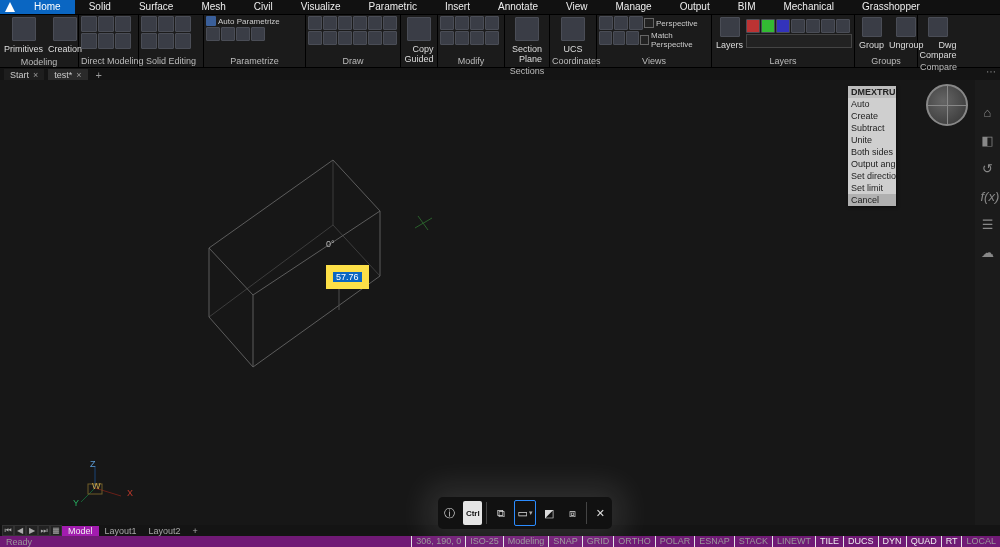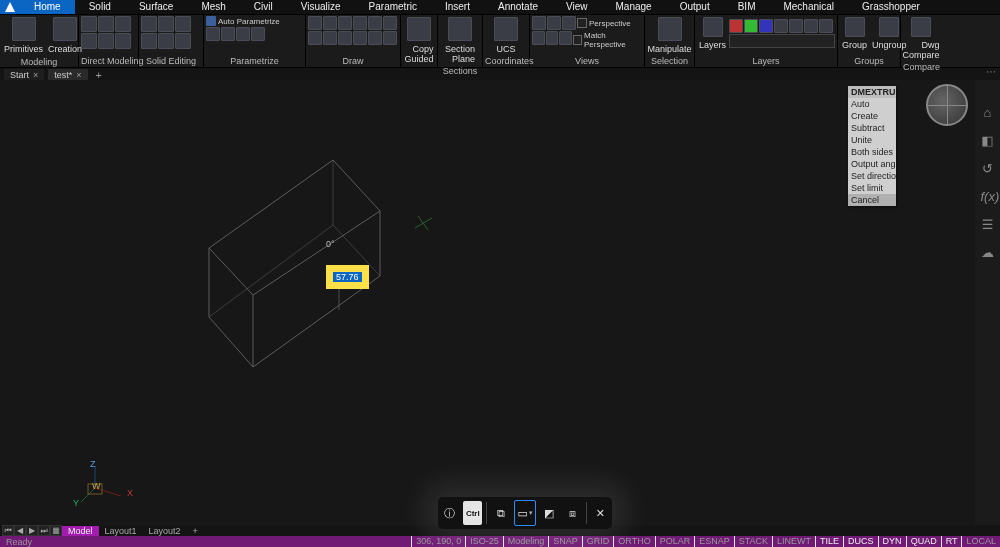--- a/index.html
+++ b/index.html
@@ -156,20 +156,35 @@
       </div>
     <div class="lbl">Draw</div>
   </div>
   <div class="panel" style="width:32px">
     <div class="bigbtn">
         <div class="ico"></div>
         <div class="txt" style="white-space:pre">Copy
 Guided</div>
       </div>
   </div>
+  <div class="panel" style="width:62px">
+    <div class="row">
+        <div class="ico sm"></div>
+        <div class="ico sm"></div>
+        <div class="ico sm"></div>
+        <div class="ico sm"></div>
+      </div>
+    <div class="row">
+        <div class="ico sm"></div>
+        <div class="ico sm"></div>
+        <div class="ico sm"></div>
+        <div class="ico sm"></div>
+      </div>
+    <div class="lbl">Modify</div>
+  </div>
   <div class="panel" style="width:40px">
     <div class="bigbtn">
         <div class="ico"></div>
         <div class="txt" style="white-space:pre">Section
 Plane</div>
       </div>
     <div class="lbl">Sections</div>
   </div>
   <div class="panel" style="width:42px">
     <div class="bigbtn">
@@ -185,27 +200,20 @@
         <div class="ico sm"></div>
         <div class="chk">Perspective</div>
       </div>
     <div class="row">
         <div class="ico sm"></div>
         <div class="ico sm"></div>
         <div class="ico sm"></div>
         <div class="chk">Match Perspective</div>
       </div>
     <div class="lbl">Views</div>
-  </div>
-  <div class="panel" style="width:45px">
-    <div class="bigbtn">
-        <div class="ico"></div>
-        <div class="txt">Manipulate</div>
-      </div>
-    <div class="lbl">Selection</div>
   </div>
   <div class="panel" style="width:138px">
     <div class="row" style="align-items:center">
       <div class="bigbtn">
           <div class="ico" style="width:18px;height:18px"></div>
           <div class="txt">Layers</div>
         </div>
       <div style="flex:1">
         <div class="row">
             <div class="ico sm" style="background:#b33"></div>

